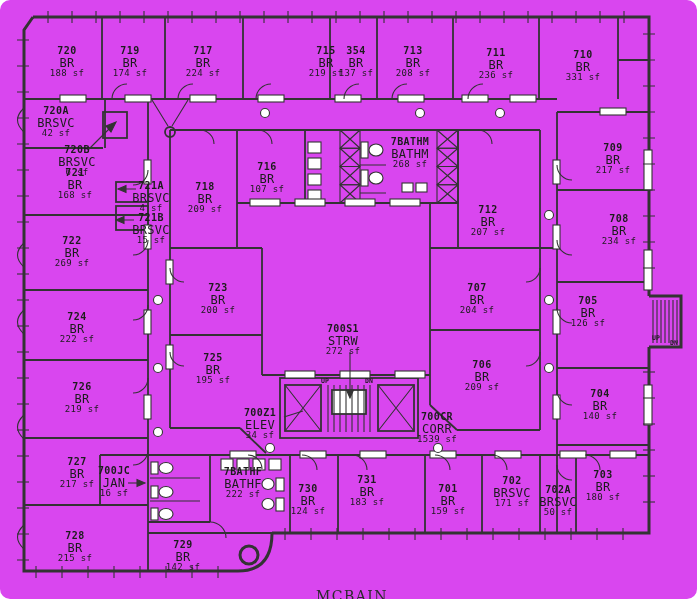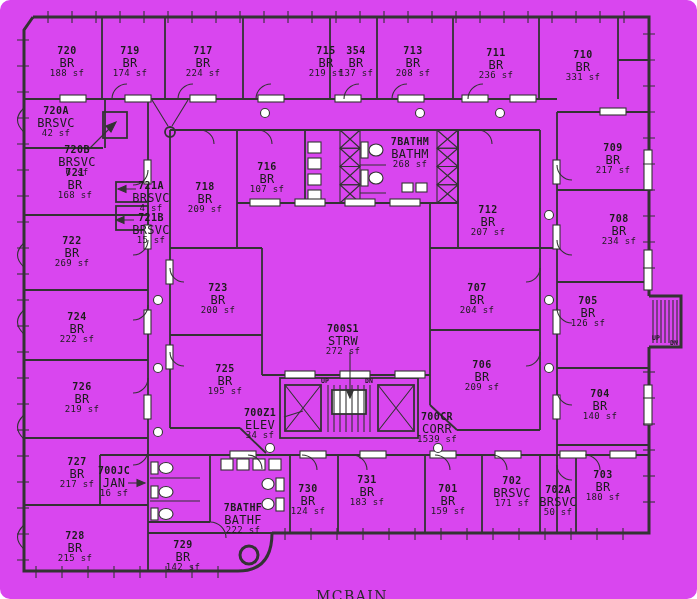--- a/index.html
+++ b/index.html
@@ -516,21 +516,21 @@
       <div class="room-label" style="left: 603px; top: 486px;">
         <div class="num">703</div>
         <div class="typ">BR</div>
         <div class="area">180 sf</div>
       </div>
       <div class="room-label" style="left: 218px; top: 299px;">
         <div class="num">723</div>
         <div class="typ">BR</div>
         <div class="area">200 sf</div>
       </div>
-      <div class="room-label" style="left: 213px; top: 380px; margin-left: 12px;">
+      <div class="room-label" style="left: 213px; top: 369px;">
         <div class="num">725</div>
         <div class="typ">BR</div>
         <div class="area">195 sf</div>
       </div>
       <div class="room-label" style="left: 343px; top: 340px;">
         <div class="num">700S1</div>
         <div class="typ">STRW</div>
         <div class="area">272 sf</div>
       </div>
       <div class="room-label" style="left: 477px; top: 299px;">
@@ -546,21 +546,21 @@
       <div class="room-label" style="left: 260px; top: 424px;">
         <div class="num">700Z1</div>
         <div class="typ">ELEV</div>
         <div class="area">34 sf</div>
       </div>
       <div class="room-label" style="left: 437px; top: 428px;">
         <div class="num">700CR</div>
         <div class="typ">CORR</div>
         <div class="area">1539 sf</div>
       </div>
-      <div class="room-label" style="left: 243px; top: 483px; margin-top: 36px;">
+      <div class="room-label" style="left: 243px; top: 483px;">
         <div class="num">7BATHF</div>
         <div class="typ">BATHF</div>
         <div class="area">222 sf</div>
       </div>
       <div class="room-label" style="left: 308px; top: 500px;">
         <div class="num">730</div>
         <div class="typ">BR</div>
         <div class="area">124 sf</div>
       </div>
       <div class="room-label" style="left: 367px; top: 491px;">

